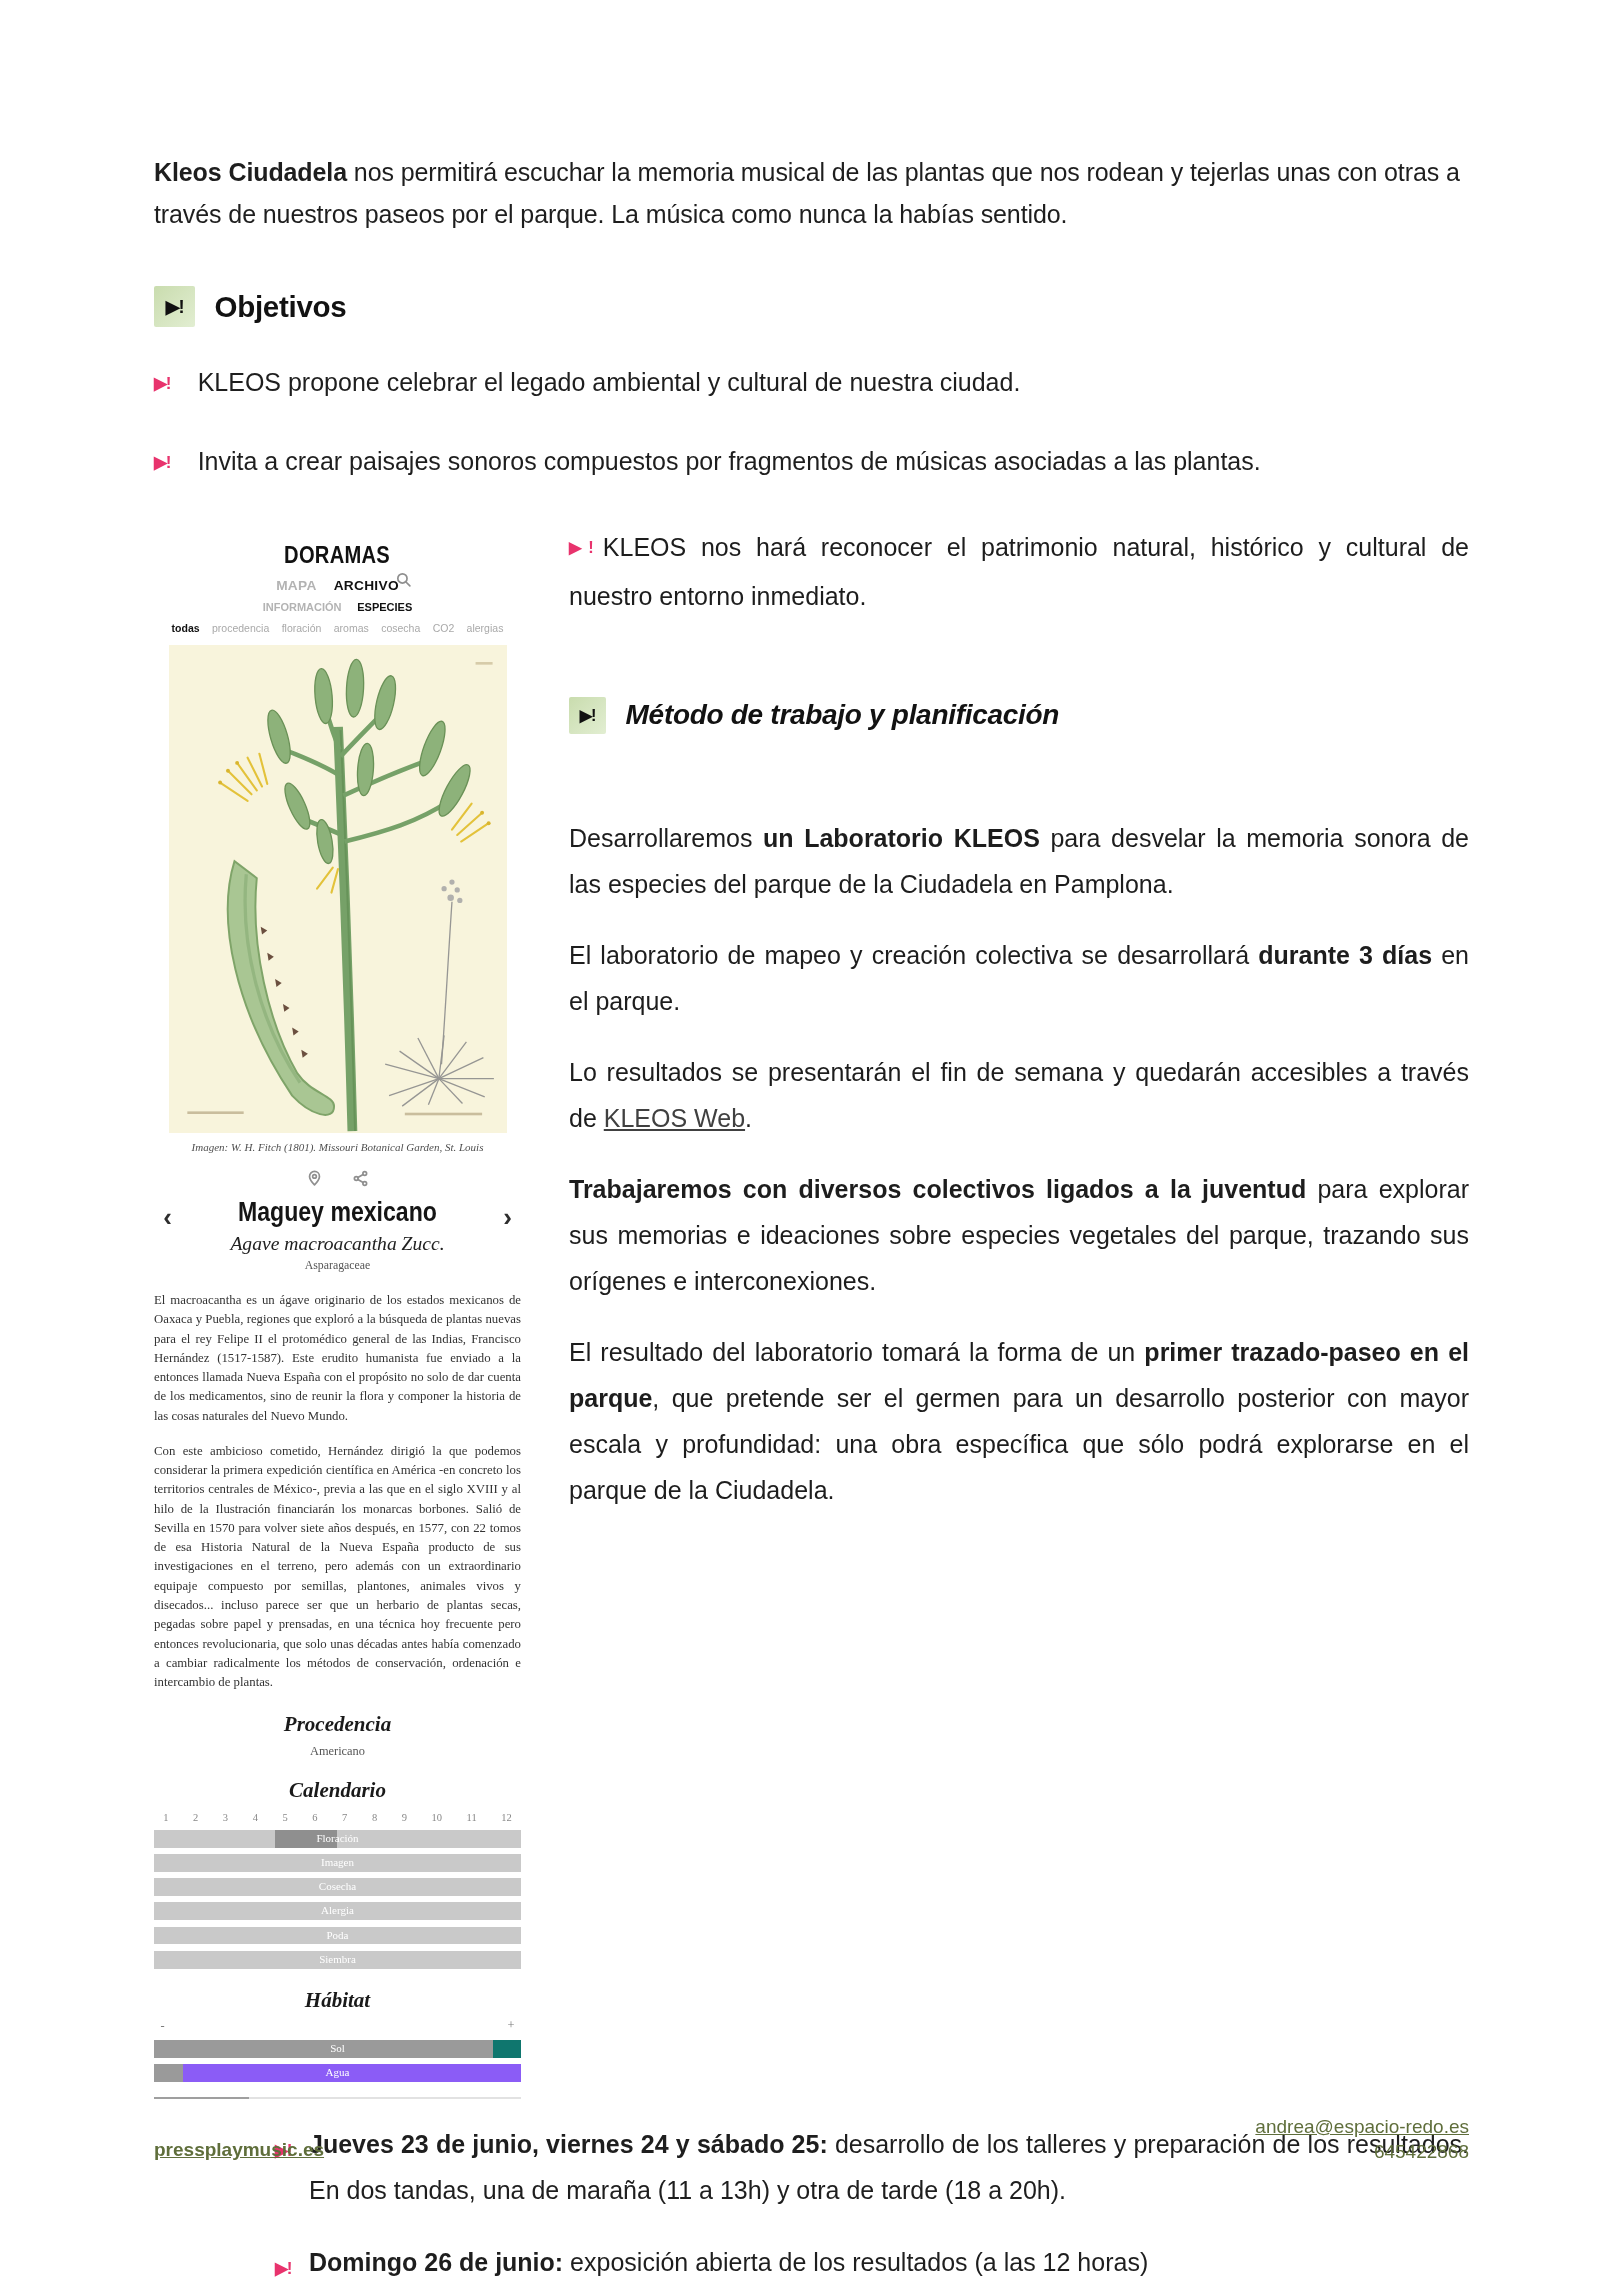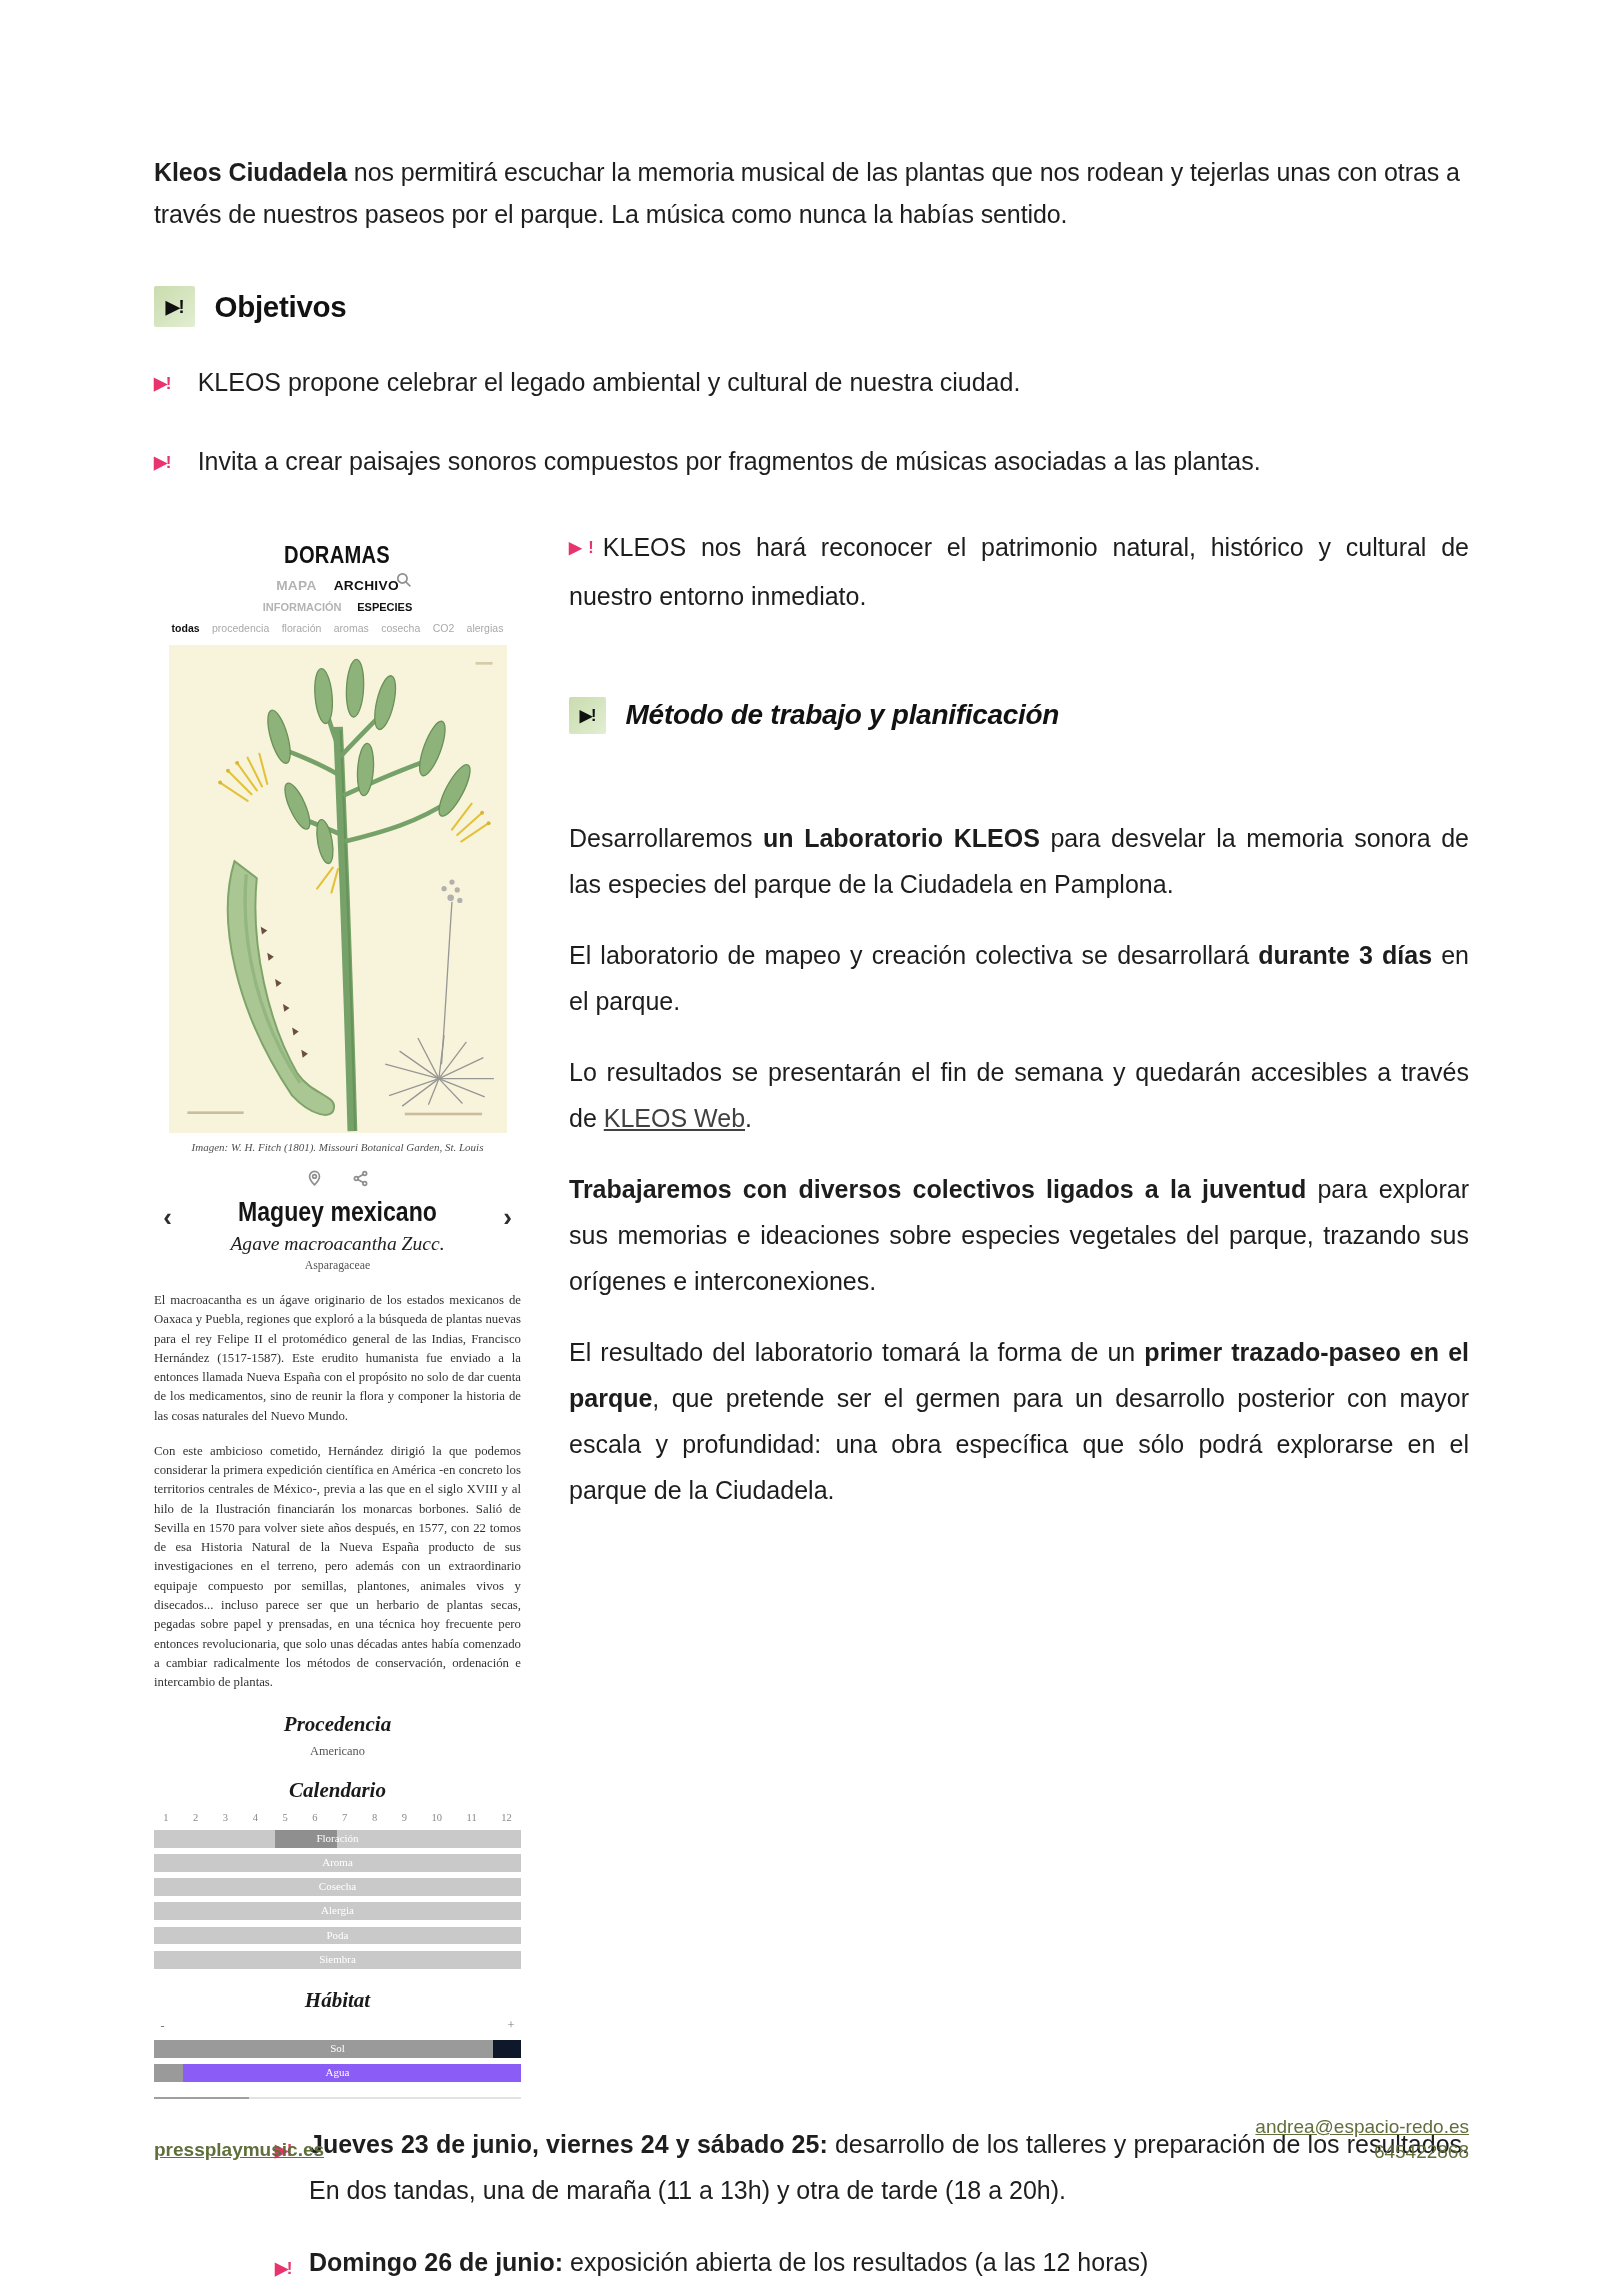--- a/index.html
+++ b/index.html
@@ -288,21 +288,21 @@
         </div>
       <div>
 
           <div class="bar">
             <span class="seg" style="left: 33%; width: 17%;"></span>
             <span class="bar-label">Floración</span>
           </div>
 
           <div class="bar">
 
-            <span class="bar-label">Aroma</span>
+            <span class="bar-label">Imagen</span>
           </div>
 
           <div class="bar">
 
             <span class="bar-label">Cosecha</span>
           </div>
 
           <div class="bar">
 
             <span class="bar-label">Alergia</span>
@@ -319,21 +319,21 @@
           </div>
         </div>
 
       <div class="mini-head">Hábitat</div>
       <div class="hab-scale">
         <span>-</span>
         <span>+</span>
       </div>
       <div>
 
-          <div class="bar" style="background:#0f172a;padding-left:28px;">
+          <div class="bar" style="background:#0f766e;padding-left:28px;">
             <span class="fill" style="width: 92.5%;"></span>
             <span class="bar-label">Sol</span>
           </div>
 
           <div class="bar" style="background:#8b5cf6;">
             <span class="fill" style="width: 8%;"></span>
             <span class="bar-label">Agua</span>
           </div>
         </div>
       <div class="thinline">

